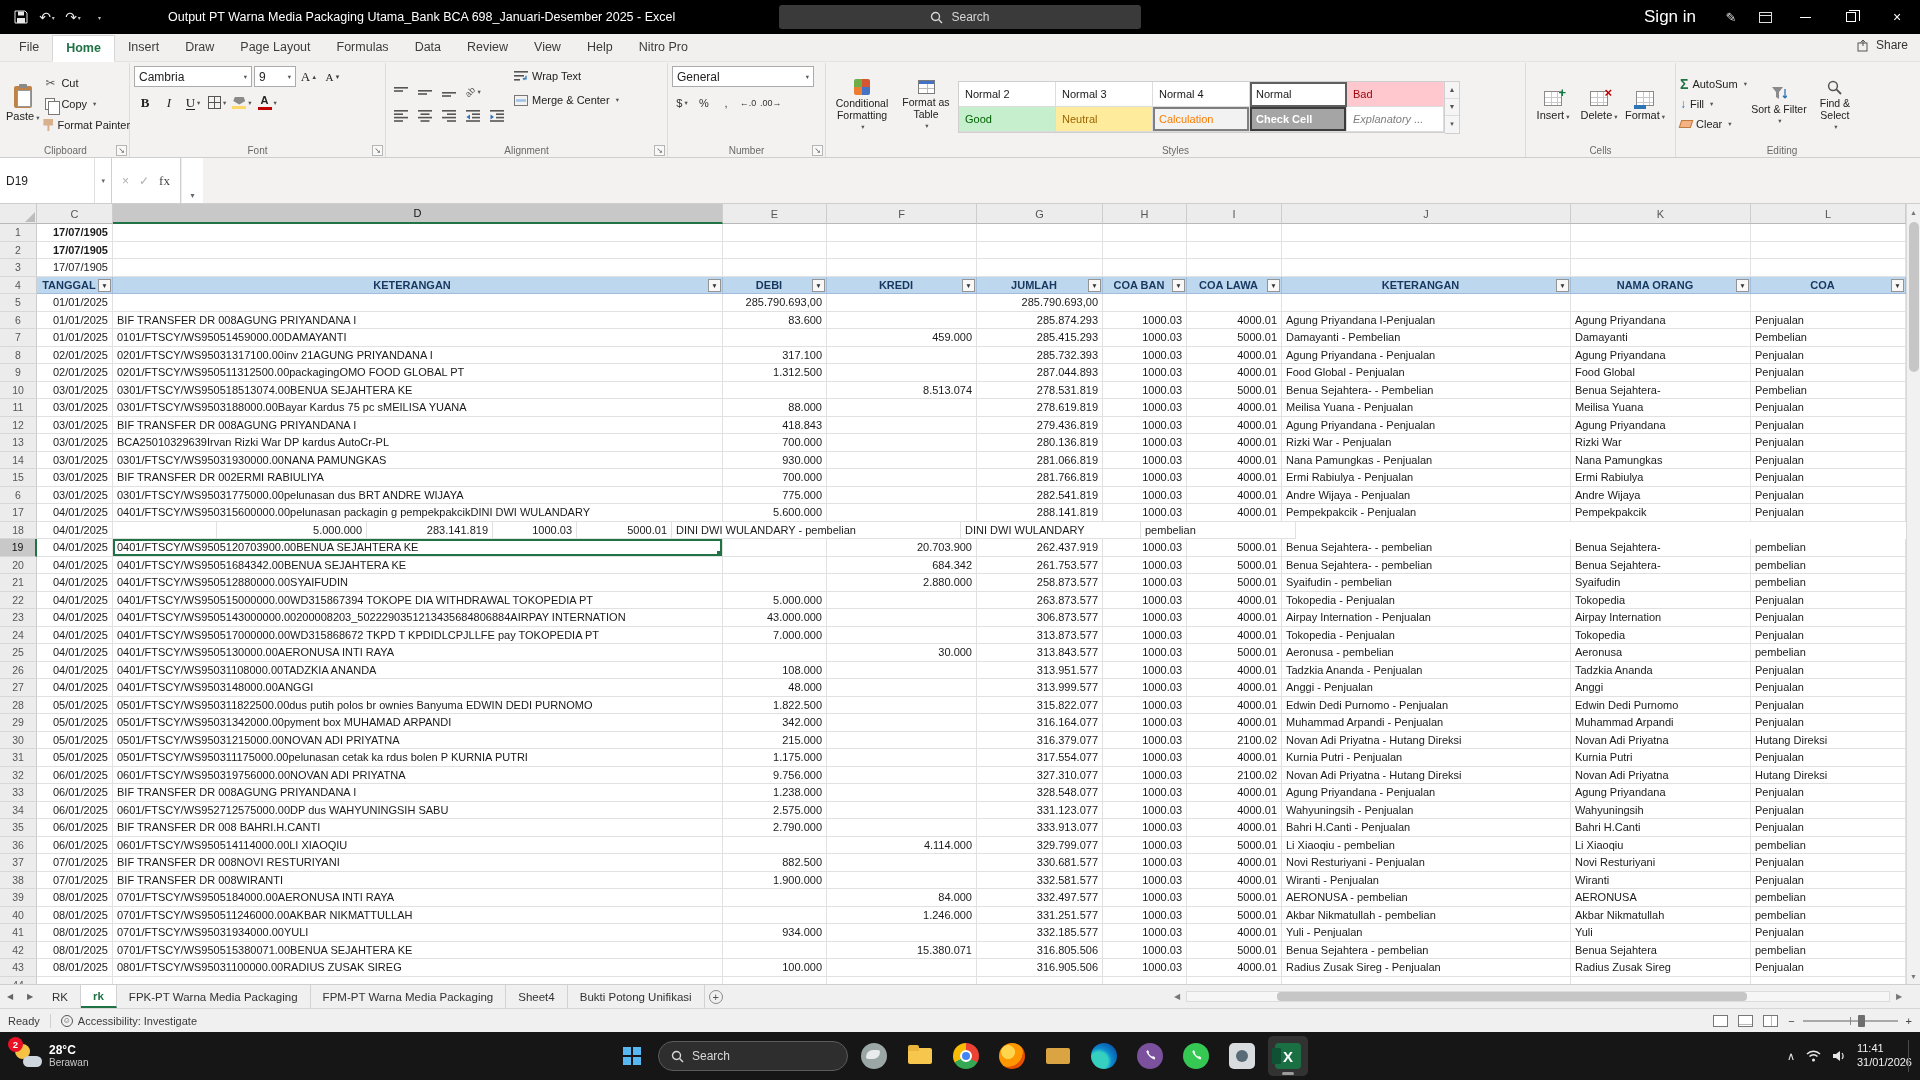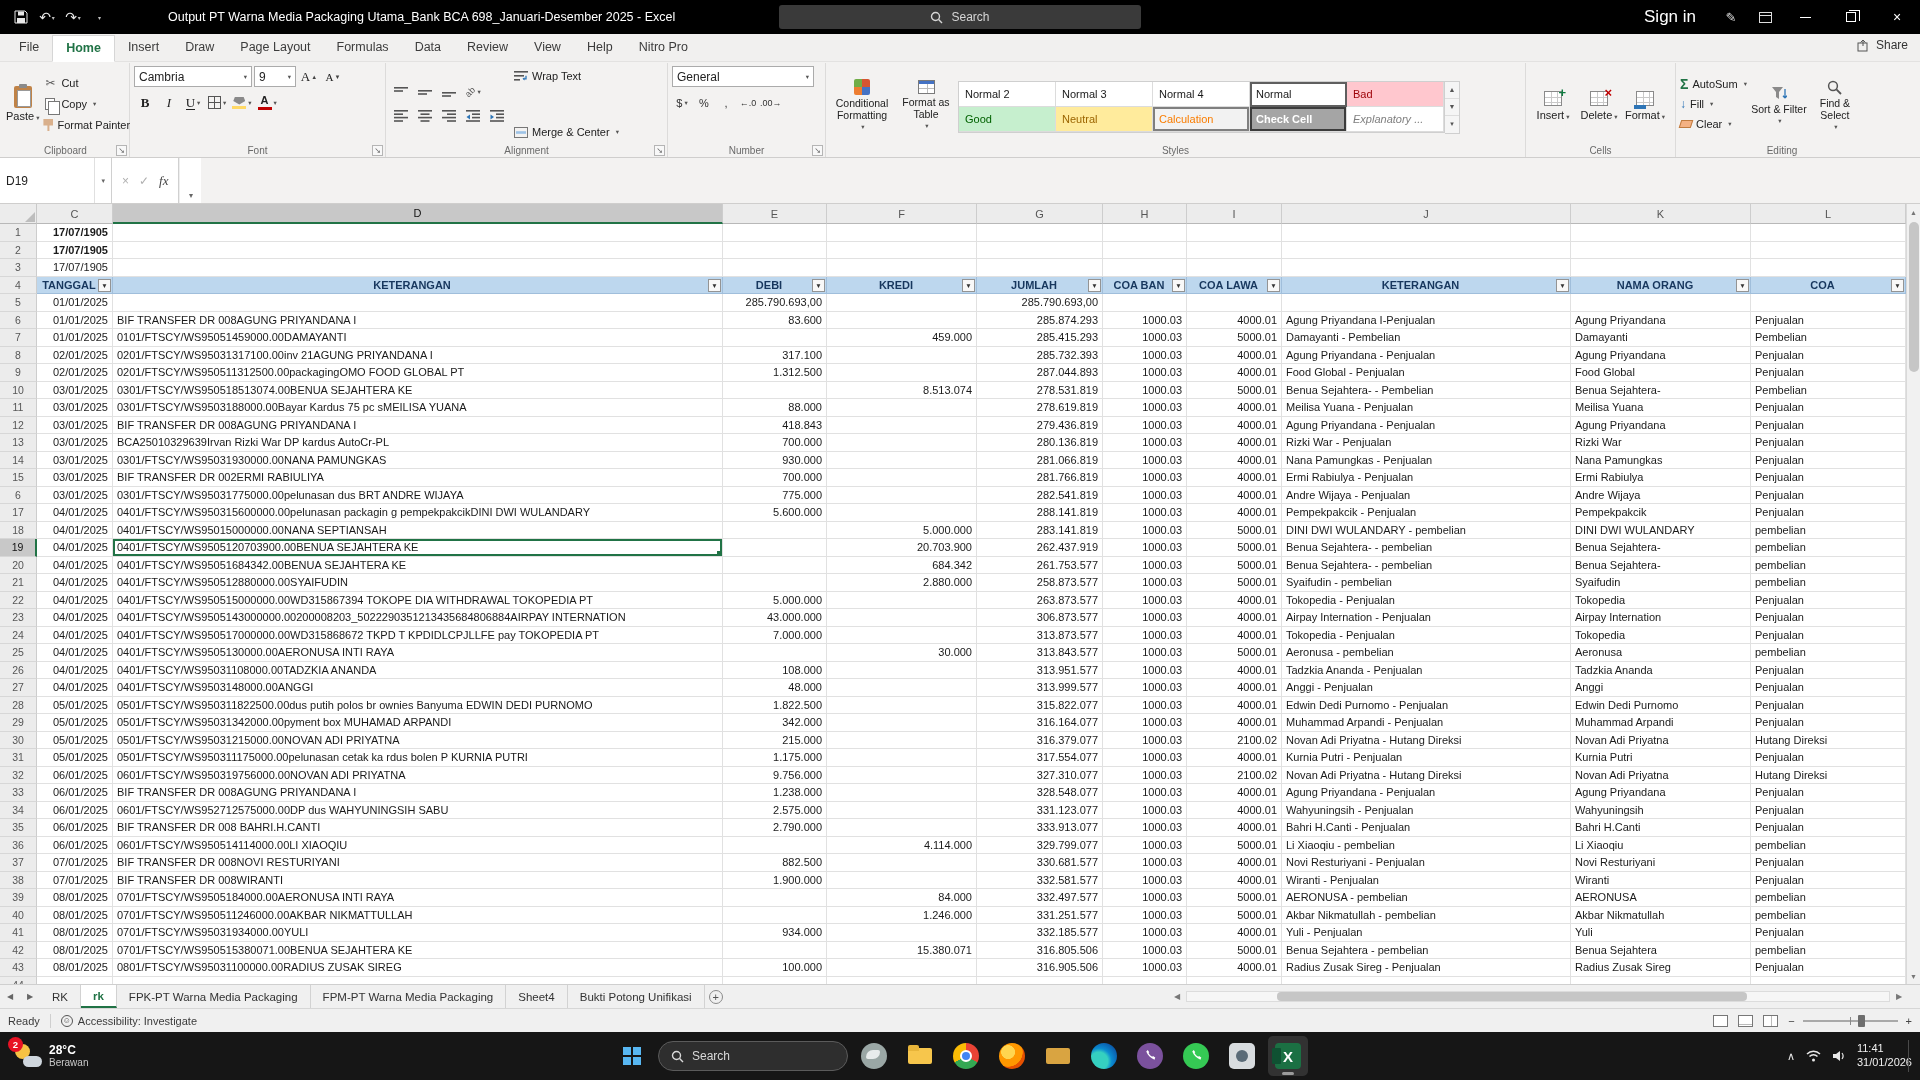--- a/index.html
+++ b/index.html
@@ -58,21 +58,21 @@
 .ital-i{font-family:"Liberation Serif",serif;font-style:italic;font-size:13px}
 .und-u{font-family:"Liberation Serif",serif;font-size:13px;border-bottom:1.5px solid #222;line-height:1}
 .border-ic{width:13px;height:13px;border:1px solid #555;background:linear-gradient(#555,#555) center/13px 1px no-repeat,linear-gradient(#555,#555) center/1px 13px no-repeat}
 .fill-ic{display:flex;flex-direction:column;align-items:center;gap:1px}
 .fill-can{width:12px;height:8px;background:#8a8a8a;clip-path:polygon(15% 0,85% 0,100% 55%,50% 100%,0 55%)}
 .ubar{width:14px;height:3px}
 .fc-a{font-size:11px;font-weight:bold;line-height:1;color:#222}
 
 
 .al-left{display:flex;flex-direction:column;gap:4px;justify-content:center}
-.al-right{display:flex;flex-direction:column;gap:4px;justify-content:space-between;padding-left:6px}
+.al-right{display:flex;flex-direction:column;gap:4px;justify-content:flex-start;padding-left:6px}
 .albtn{width:22px;height:20px;display:inline-flex;align-items:center;justify-content:center}
 .wbtn{display:flex;align-items:center;gap:4px;font-size:11px;color:#222;height:20px;white-space:nowrap}
 
 
 .num-ic{font-size:11px;color:#333;min-width:20px;height:20px;display:inline-flex;align-items:center;justify-content:center}
 
 
 .bigbtn{width:64px;display:flex;flex-direction:column;align-items:center;justify-content:center;gap:2px;font-size:10.5px;color:#222;text-align:center;line-height:1.15;padding-top:2px}
 .cf-ic{width:16px;height:16px;border-radius:2px;background:conic-gradient(#d65532 0 25%,#4472c4 0 50%,#ed7d31 0 75%,#70ad47 0)}
 .fat-ic{width:17px;height:14px;border:1px solid #7a7a7a;background:linear-gradient(#4472c4 0 3px,transparent 3px),linear-gradient(#bbb,#bbb) 0 7px/17px 1px no-repeat,linear-gradient(#bbb,#bbb) 8px 0/1px 14px no-repeat;background-color:#fff}
@@ -95,21 +95,21 @@
 .sigma{font-size:14px;color:#217346;font-weight:bold}
 .fill-arrow{color:#2e75b6;font-weight:bold;font-size:12px}
 .clear-ic{width:12px;height:8px;background:#f4b183;transform:skewX(-18deg);border:1px solid #c07b3f}
 
 
 .fbar{height:46px;background:#f3f2f1;display:flex;align-items:stretch;border-bottom:1px solid #cfcecd;flex-shrink:0}
 .namebox{width:112px;background:#fff;border-right:1px solid #d0d0d0;display:flex;align-items:center;justify-content:space-between;padding:0 6px;font-size:12px;color:#222}
 .nb-arrow{font-size:7px;color:#666;border-left:1px solid #e0e0e0;padding-left:6px;height:100%;display:flex;align-items:center}
 .fb-btns{display:flex;align-items:center;gap:10px;padding:0 10px;background:#fff;border-right:1px solid #d0d0d0}
 .fb-dim{color:#b0b0b0;font-size:12px}
-.fx{font-family:"Liberation Serif",serif;font-style:italic;font-size:13px;color:#444}
+.fx{font-family:"Liberation Serif",serif;font-size:13px;color:#444}
 .fb-input{flex:1;background:#fff;font-size:12px;color:#222;padding:3px 8px;line-height:19px;overflow:hidden;white-space:nowrap}
 .fb-collapse{width:22px;background:#fff;display:flex;align-items:flex-end;justify-content:center;padding-bottom:3px;font-size:8px;color:#666;border-left:1px solid #eee}
 
 
 .sheet{position:relative;height:780px;background:#fff;flex-shrink:0;overflow:hidden}
 .colhdr-row{display:flex;height:20px}
 .selall{width:37px;height:20px;background:#ececec;border-right:1px solid #c9c9c9;border-bottom:1px solid #b8b8b8;position:relative;flex-shrink:0}
 .selall::after{content:"";position:absolute;right:1px;bottom:1px;border-left:10px solid transparent;border-bottom:10px solid #bdbdbd}
 .colhdr{height:20px;background:#ececec;border-right:1px solid #cdcdcd;border-bottom:1px solid #b8b8b8;display:flex;align-items:center;justify-content:center;font-size:11px;color:#565656;flex-shrink:0}
 .colsel{background:#c8c8c8;border-bottom:2px solid #217346;color:#111}
@@ -819,21 +819,20 @@
           <div class="cell a-r" style="width:126px">288.141.819</div>
           <div class="cell a-r" style="width:84px">1000.03</div>
           <div class="cell a-r" style="width:95px">4000.01</div>
           <div class="cell" style="width:289px">Pempekpakcik - Penjualan</div>
           <div class="cell" style="width:180px">Pempekpakcik</div>
           <div class="cell" style="width:155px">Penjualan</div>
         </div>
         <div class="grow">
           <div class="rownum">18</div>
           <div class="cell a-r" style="width:76px">04/01/2025</div>
-          <div class="cell" style="width:610px">0401/FTSCY/WS95015000000.00NANA SEPTIANSAH</div>
           <div class="cell a-r" style="width:104px"></div>
           <div class="cell a-r" style="width:150px">5.000.000</div>
           <div class="cell a-r" style="width:126px">283.141.819</div>
           <div class="cell a-r" style="width:84px">1000.03</div>
           <div class="cell a-r" style="width:95px">5000.01</div>
           <div class="cell" style="width:289px">DINI DWI WULANDARY - pembelian</div>
           <div class="cell" style="width:180px">DINI DWI WULANDARY</div>
           <div class="cell" style="width:155px">pembelian</div>
         </div>
         <div class="grow">

